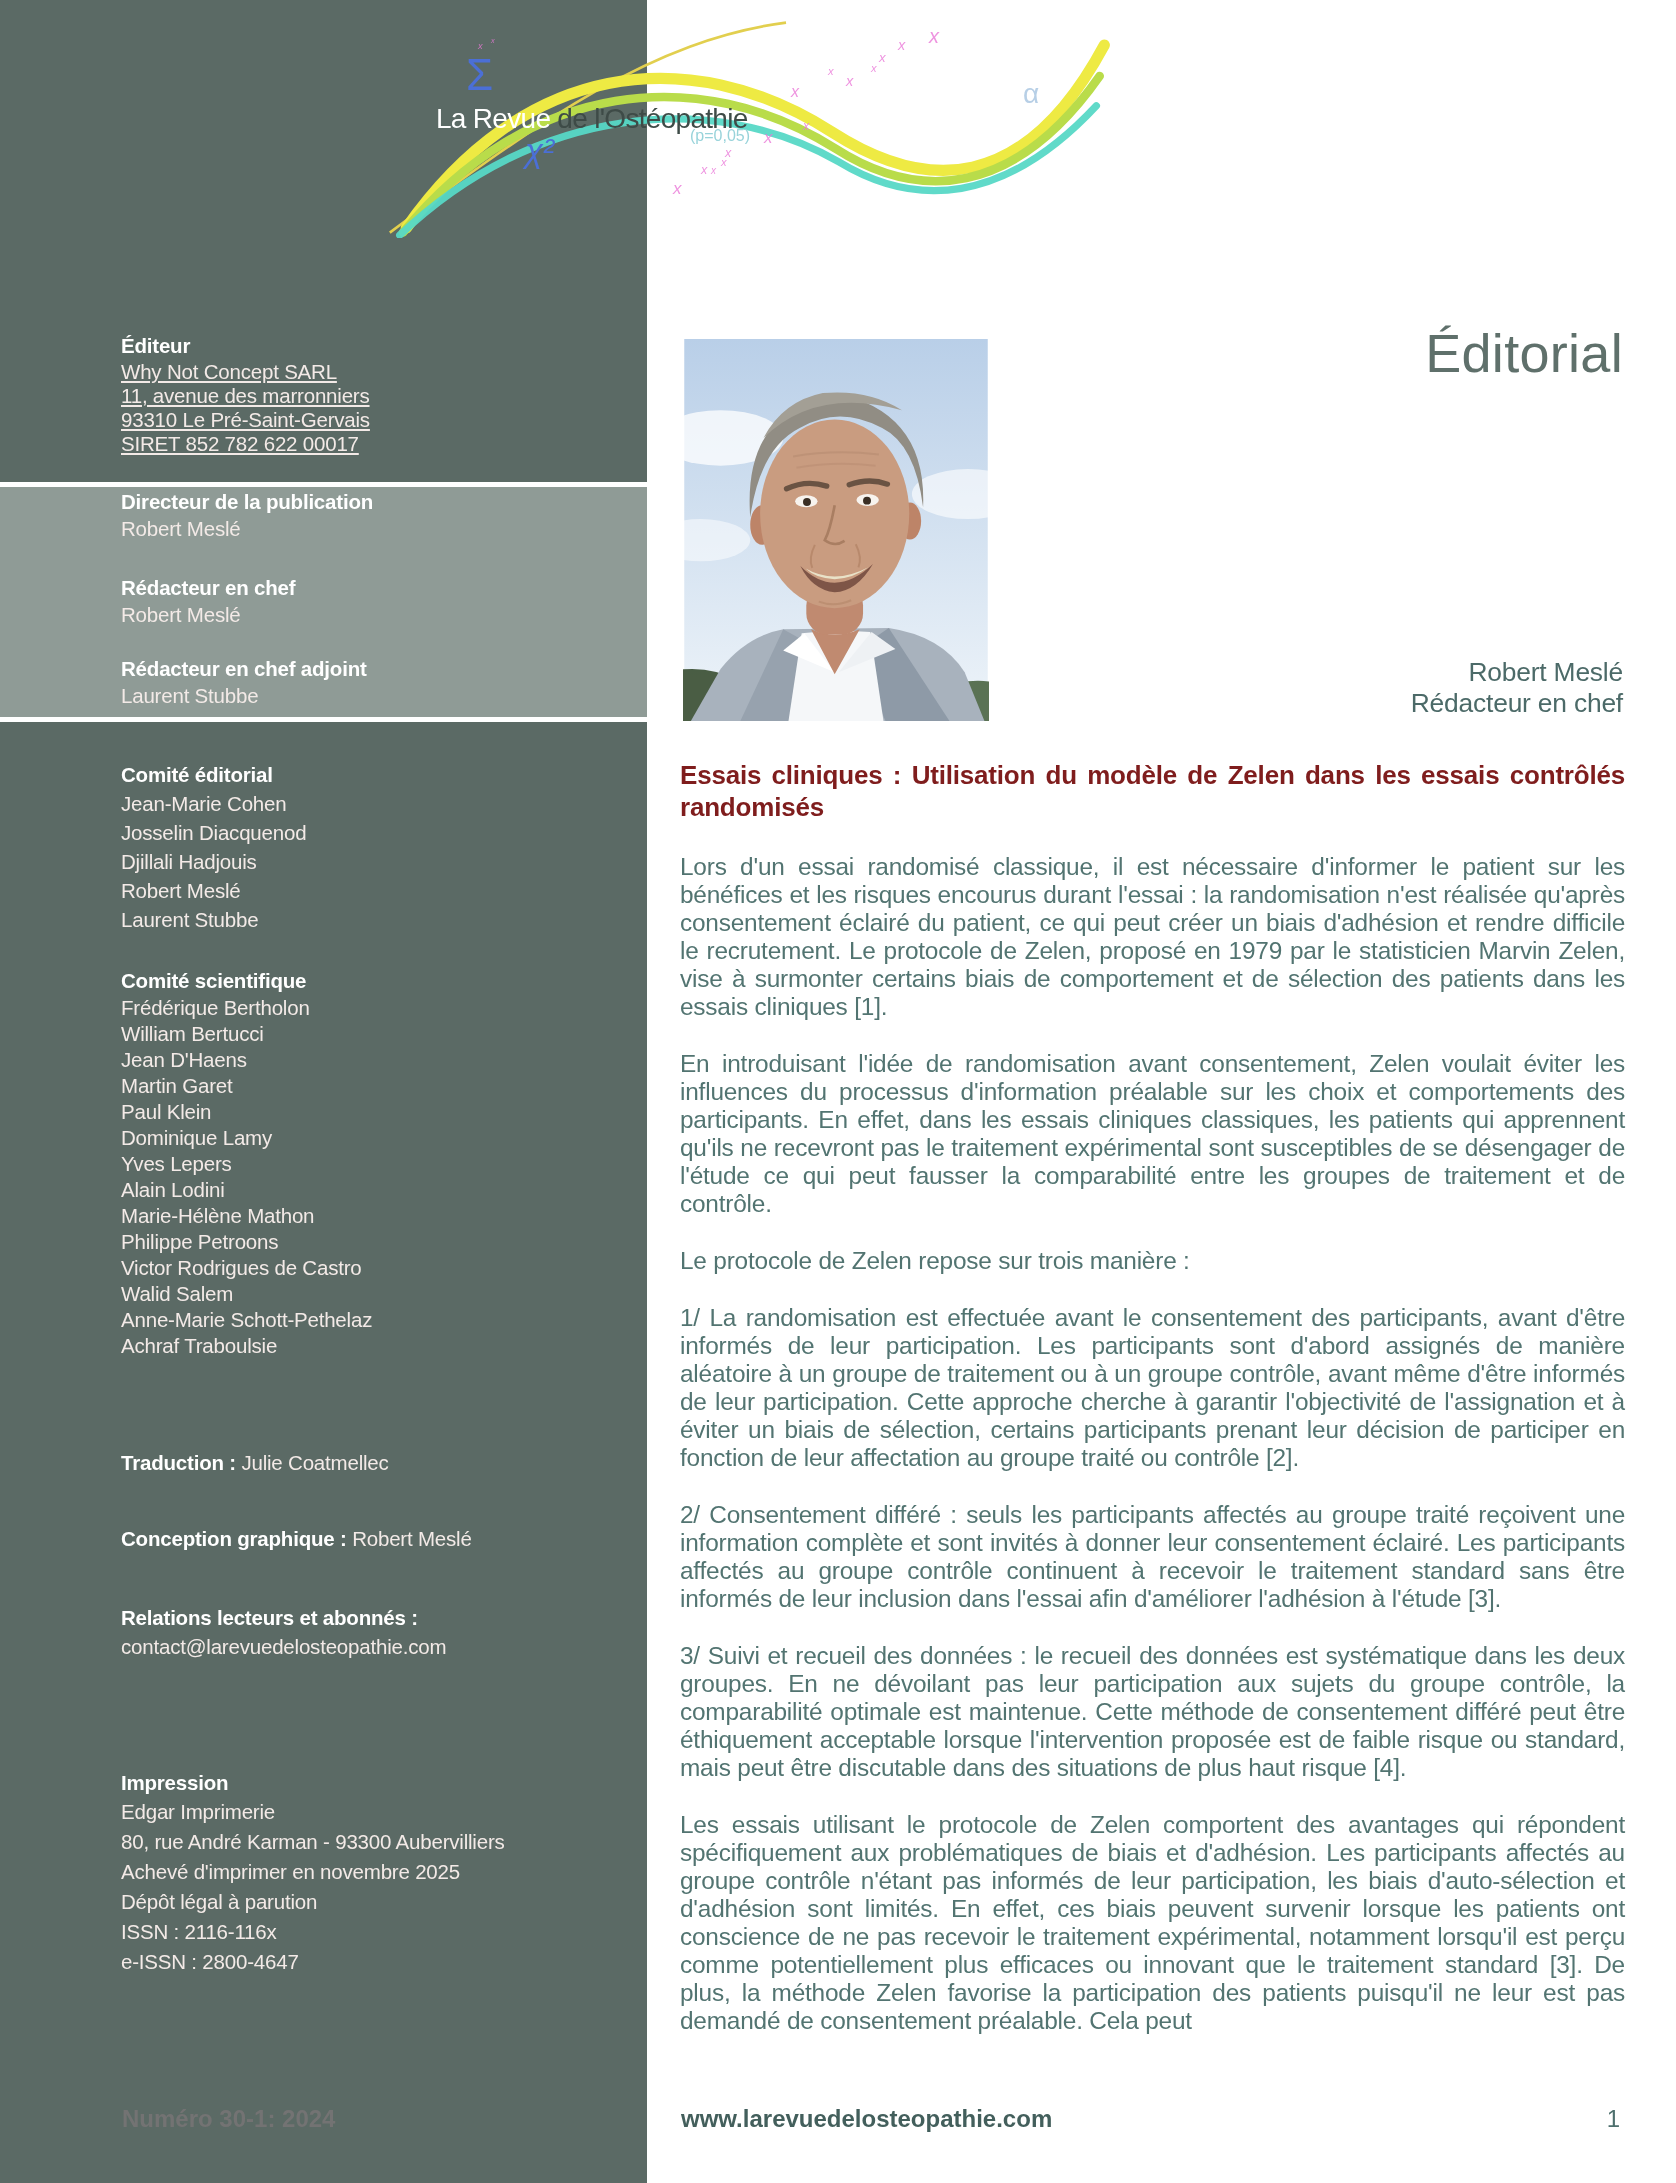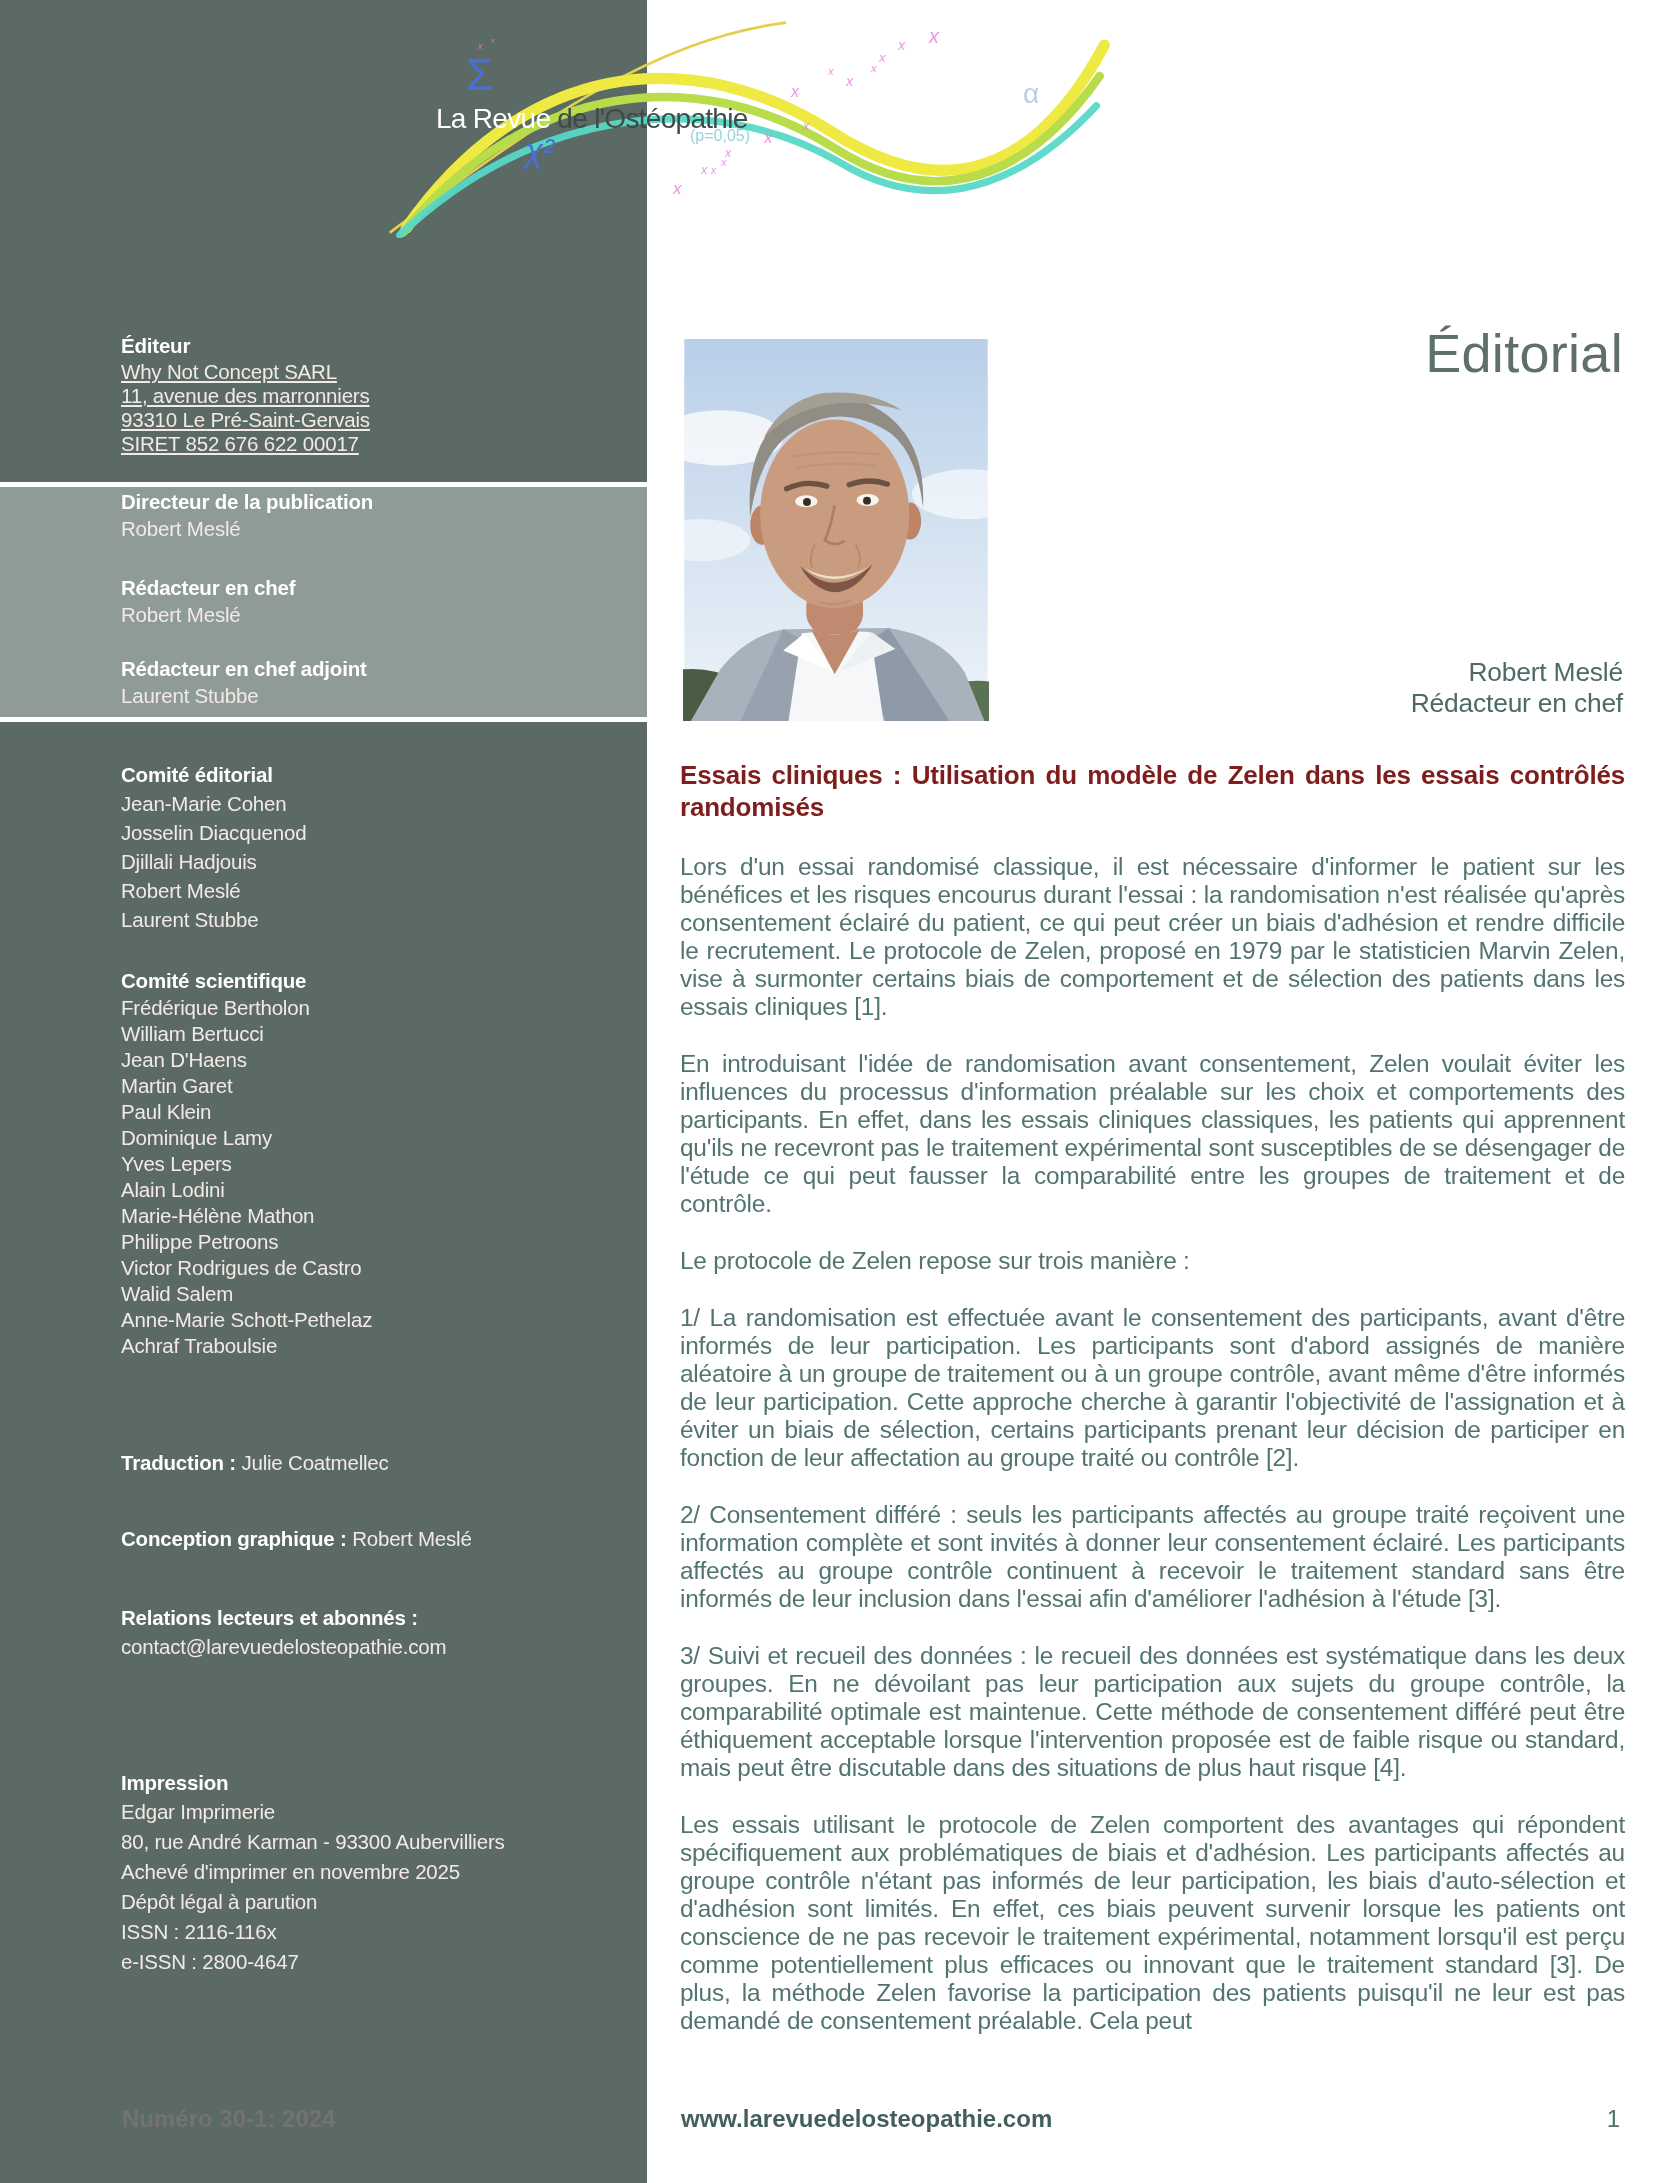--- a/index.html
+++ b/index.html
@@ -65,21 +65,21 @@
     <div class="band-divider d1"></div>
     <div class="band-divider d2"></div>
   </div>
 
   <section class="side-sec lh36" style="top:332px">
     <div class="s-title">Éditeur</div>
     <div>
         <div class="s-line">Why Not Concept SARL</div>
         <div class="s-line">11, avenue des marronniers</div>
         <div class="s-line">93310 Le Pré-Saint-Gervais</div>
-        <div class="s-line">SIRET 852 676 622 00017</div>
+        <div class="s-line">SIRET 852 782 622 00017</div>
       </div>
   </section>
 
   <section class="side-sec lh40" style="top:488px">
     <div class="s-title">Directeur de la publication</div>
     <div>
         <div class="s-line">Robert Meslé</div>
       </div>
   </section>
 

